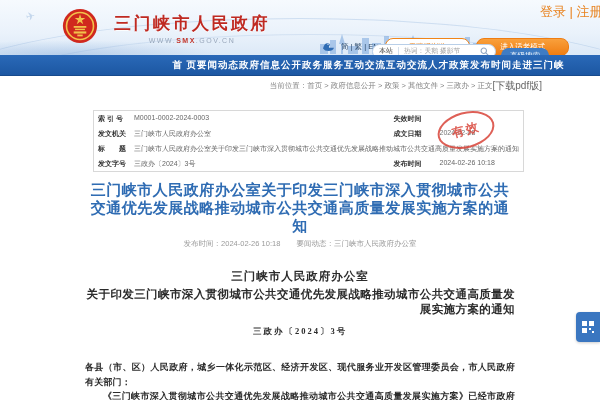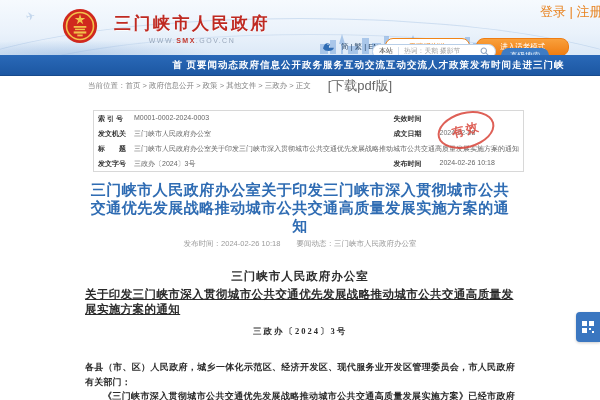--- a/index.html
+++ b/index.html
@@ -46,23 +46,23 @@
     display:flex; align-items:center; padding:0 9px; cursor:pointer; white-space:nowrap;margin-top:9px; }
 
   
   .main-nav { position:absolute; left:0; top:55px; width:600px; height:21px;
     background:linear-gradient(180deg,#2a69b8,#1c57a2); border-bottom:1px solid #174a8c;
     display:flex; align-items:center; justify-content:center; padding:0 25px 0 162px; }
   .nav-item { color:#ffffff; font-size:9.5px; font-weight:bold; letter-spacing:1px; cursor:pointer; white-space:nowrap; }
 
   
   .breadcrumb-row { position:absolute; left:0; top:77px; width:600px; height:18px;
-    display:flex; align-items:center; justify-content:flex-start; padding:0 39px 0 88px;gap:17px; }
+    display:flex; align-items:center; justify-content:flex-end; padding:0 58px 0 88px; }
   .breadcrumb { font-size:7.5px; color:#828282; white-space:nowrap; cursor:pointer; }
-  .download { font-size:13px; color:#666; white-space:nowrap; cursor:pointer; }
+  .download { font-size:10px; color:#666; white-space:nowrap; cursor:pointer; }
 
   
   .content { position:absolute; left:85px; top:108px; width:430px; }
 
   .meta-table { width:414px; margin:2px 8px 0 8px; border:1px solid #d8d8d8; border-collapse:collapse;
     font-size:7px; color:#666; }
   .meta-table td { padding:2.5px 4px; vertical-align:top; }
   .meta-table .lbl { color:#333; font-weight:bold; white-space:nowrap; width:52px; }
   .meta-table .v2l { width:46px; }
   .meta-table .v2 { width:88px; }
@@ -74,22 +74,22 @@
     background:rgba(255,255,255,.1); }
 
   .article-title { margin-top:9px; text-align:center; color:#2f6cb3; font-size:15px; font-weight:bold;
     line-height:18px; letter-spacing:.5px; }
   .article-meta { margin-top:4px; text-align:center; font-size:7.5px; color:#9a9a9a;
     padding-bottom:6px; }
   .article-meta span { margin:8px 7px; }
 
   .doc { font-family:"Liberation Serif","DejaVu Serif",serif; color:#2b2b2b; margin-top:14px; }
   .doc-office { text-align:center; font-size:11.5px; font-weight:bold; letter-spacing:1px; }
-  .doc-title { text-align:left; font-size:11.5px; font-weight:bold; line-height:15px; margin-top:3px;
-    letter-spacing:.4px;text-decoration:underline; }
+  .doc-title { text-align:right; font-size:11.5px; font-weight:bold; line-height:15px; margin-top:3px;
+    letter-spacing:.4px; }
   .doc-num { text-align:center; font-size:8.5px; font-weight:bold; letter-spacing:2px; margin-top:9px; }
   .doc-p { font-size:9px; line-height:14.5px; font-weight:600; letter-spacing:.2px; text-align:justify; }
   .p1 { margin-top:22px; }
   .p2 { text-indent:2em; }
 
   
   .float-widget { position:absolute; right:0; top:312px; width:24px; height:30px; background:#3a76c0;
     border-radius:4px 0 0 4px; display:flex; align-items:center; justify-content:center; cursor:pointer;
     box-shadow:0 1px 3px rgba(0,0,0,.2); }
 </style>

